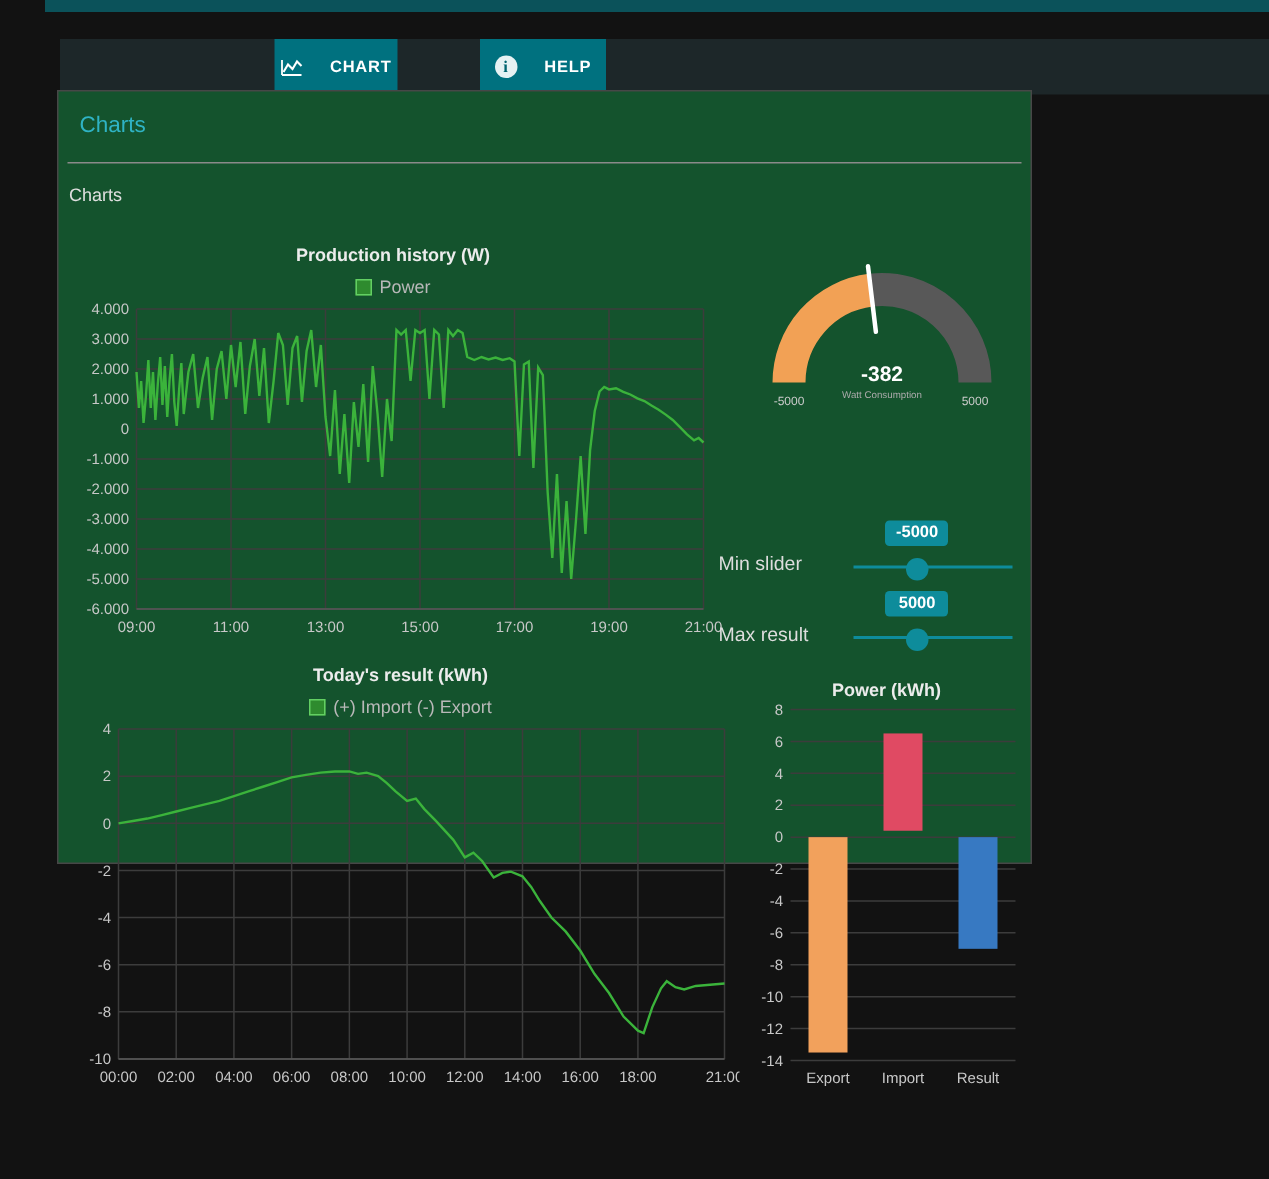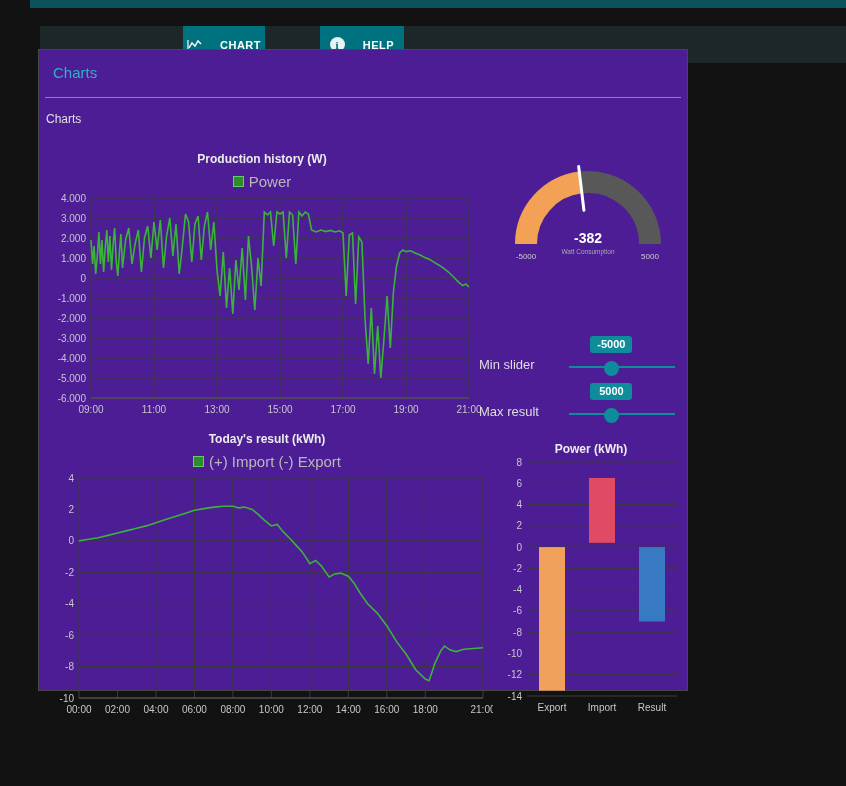--- a/index.html
+++ b/index.html
@@ -10,29 +10,29 @@
   .nav-btn{position:absolute;top:0;height:37px;display:flex;align-items:center;justify-content:center;
            gap:18px;background:#00717f;color:#fff;font-size:11px;font-weight:bold;letter-spacing:.5px;
            border:none;cursor:pointer;}
   .chart-btn{left:143px;width:82px;}
   .help-btn{left:280px;width:84px;}
   .info-circle{width:15px;height:15px;border-radius:50%;background:#e6f2f3;color:#00646f;
                font-weight:bold;font-size:11px;font-family:"Liberation Serif",serif;
                display:flex;align-items:center;justify-content:center;}
   .status-text{position:absolute;left:385px;top:0;height:37px;display:flex;align-items:center;
                color:#fff;font-size:13px;font-weight:bold;}
-  .panel{position:absolute;left:38px;top:49px;width:650px;height:642px;background:#4c1d95;
+  .panel{position:absolute;left:38px;top:60px;width:650px;height:516px;background:#14532d;
          border:1px solid #474747;box-sizing:border-box;}
   .panel-title{position:absolute;left:14px;top:14px;font-size:15px;color:#2fb3c4;font-weight:500;}
   .panel-divider{position:absolute;left:6px;right:6px;top:47px;border-top:1px solid #8a8a8a;}
   .panel-subtitle{position:absolute;left:7px;top:62px;font-size:12px;color:#e0e0e0;}
   .chart-block{position:absolute;}
   .chart-title{text-align:center;font-size:12px;font-weight:bold;color:#ececec;margin:4px 0 0 0;}
   .legend-row{display:flex;justify-content:center;align-items:center;gap:5px;margin:7px 0 2px 0;
-              font-size:15px;color:#b8b8b8;}
+              font-size:12px;color:#b8b8b8;}
   .legend-box{width:9px;height:9px;background:#2e8b2e;border:1px solid #63cf63;display:inline-block;}
   #chart1-block{left:2px;top:98px;width:442px;height:280px;}
   #gauge-block{left:452px;top:102px;width:194px;text-align:center;}
   #chart2-block{left:2px;top:378px;width:452px;height:302px;}
   #chart3-block{left:460px;top:388px;width:184px;height:292px;}
   svg{display:block;font-family:inherit;}
   #gauge-svg{margin:2px auto 0 auto;}
   .slider-row{position:absolute;left:438px;width:210px;height:44px;}
   #min-slider-row{top:286px;}
   #max-slider-row{top:333px;}

